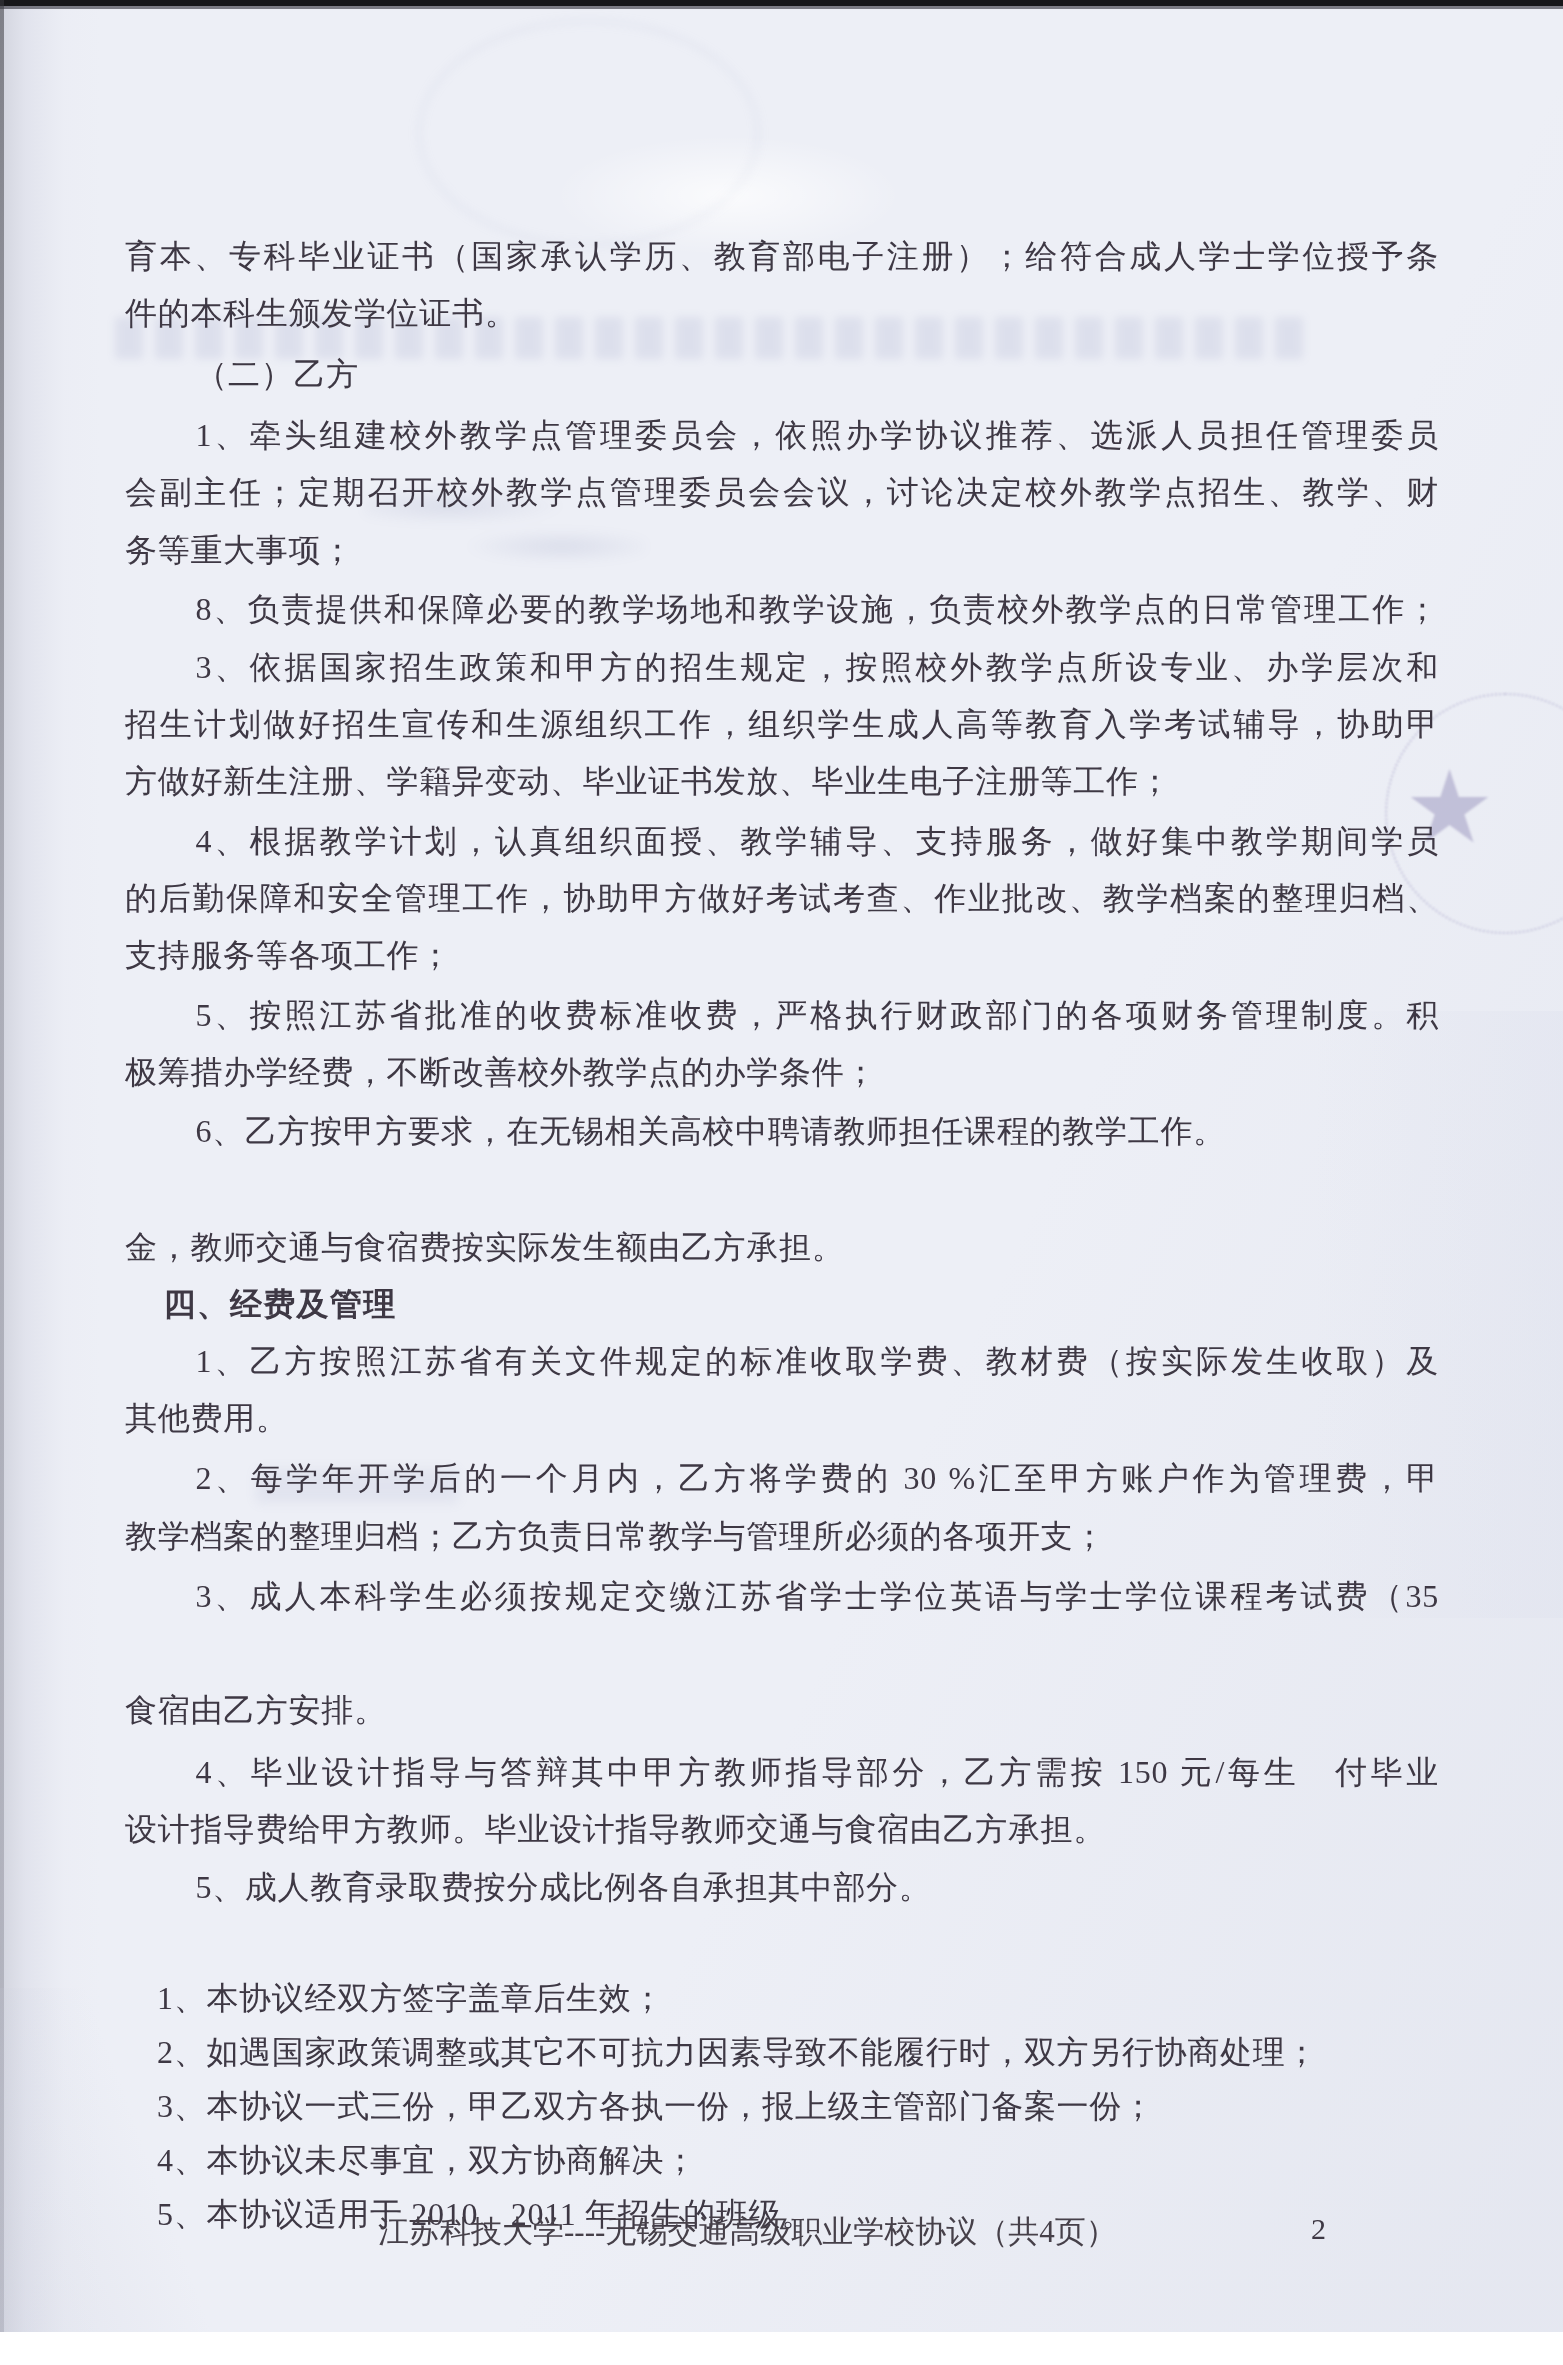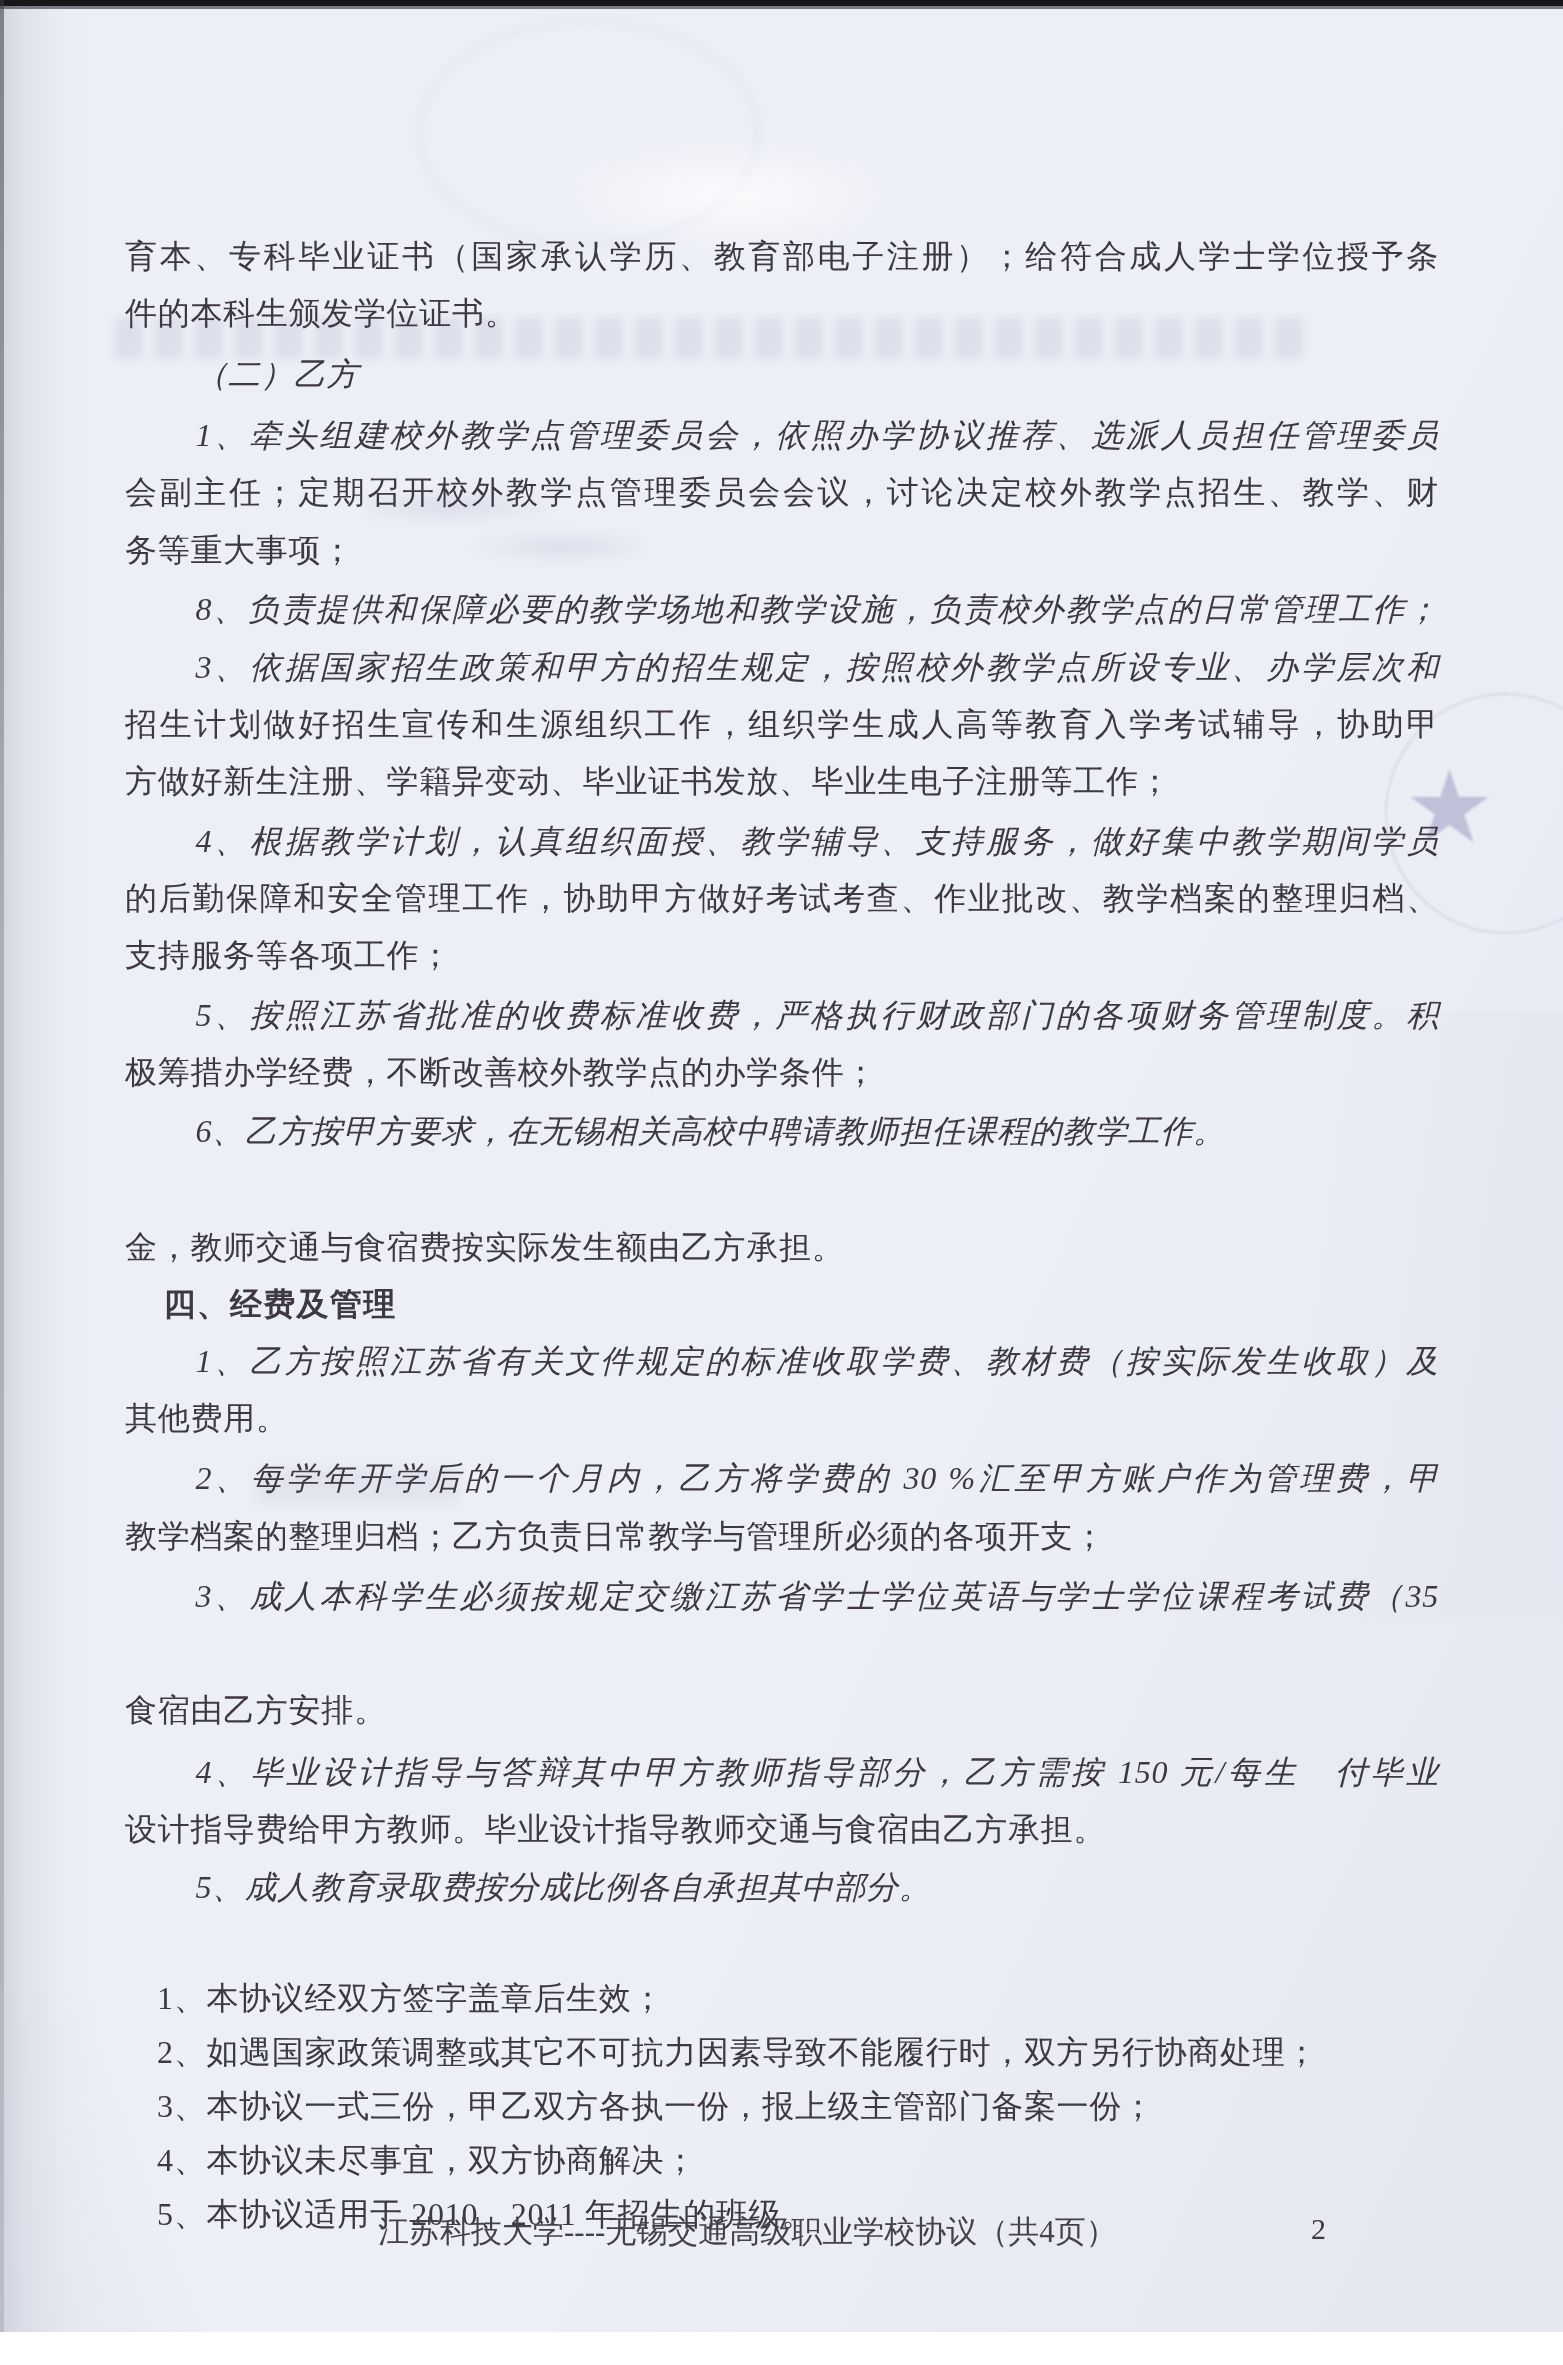--- a/index.html
+++ b/index.html
@@ -41,21 +41,21 @@
     border:2px dotted rgba(128,122,176,0.35);filter:blur(1px);}
   .stamp-star{position:absolute;left:1392px;top:747px;width:115px;height:121px;
     font-size:101px;line-height:121px;text-align:center;
     color:rgba(126,118,172,0.38);filter:blur(1px);
     font-family:"DejaVu Sans",sans-serif;}
 
   .textblock{position:absolute;left:125px;top:0;width:1314px;height:2366px;}
   .line{position:absolute;left:0;width:1314px;height:57px;
     font-size:32px;line-height:57px;letter-spacing:0.7px;white-space:nowrap;}
   .j{text-align:justify;text-align-last:justify;}
-  .ind2{text-indent:2.2em;font-style:italic;}
+  .ind2{text-indent:2.2em;}
   .ind1{text-indent:1em;}
   .head{font-weight:bold;text-indent:1.2em;letter-spacing:1.3px;}
 
   .footer-label{position:absolute;left:253px;top:2212px;font-size:31px;line-height:40px;
     letter-spacing:0px;color:#464049;}
   .page-number{position:absolute;left:1186px;top:2209px;font-size:30px;line-height:40px;color:#3e3844;}
 </style>
 </head>
 <body>
 

